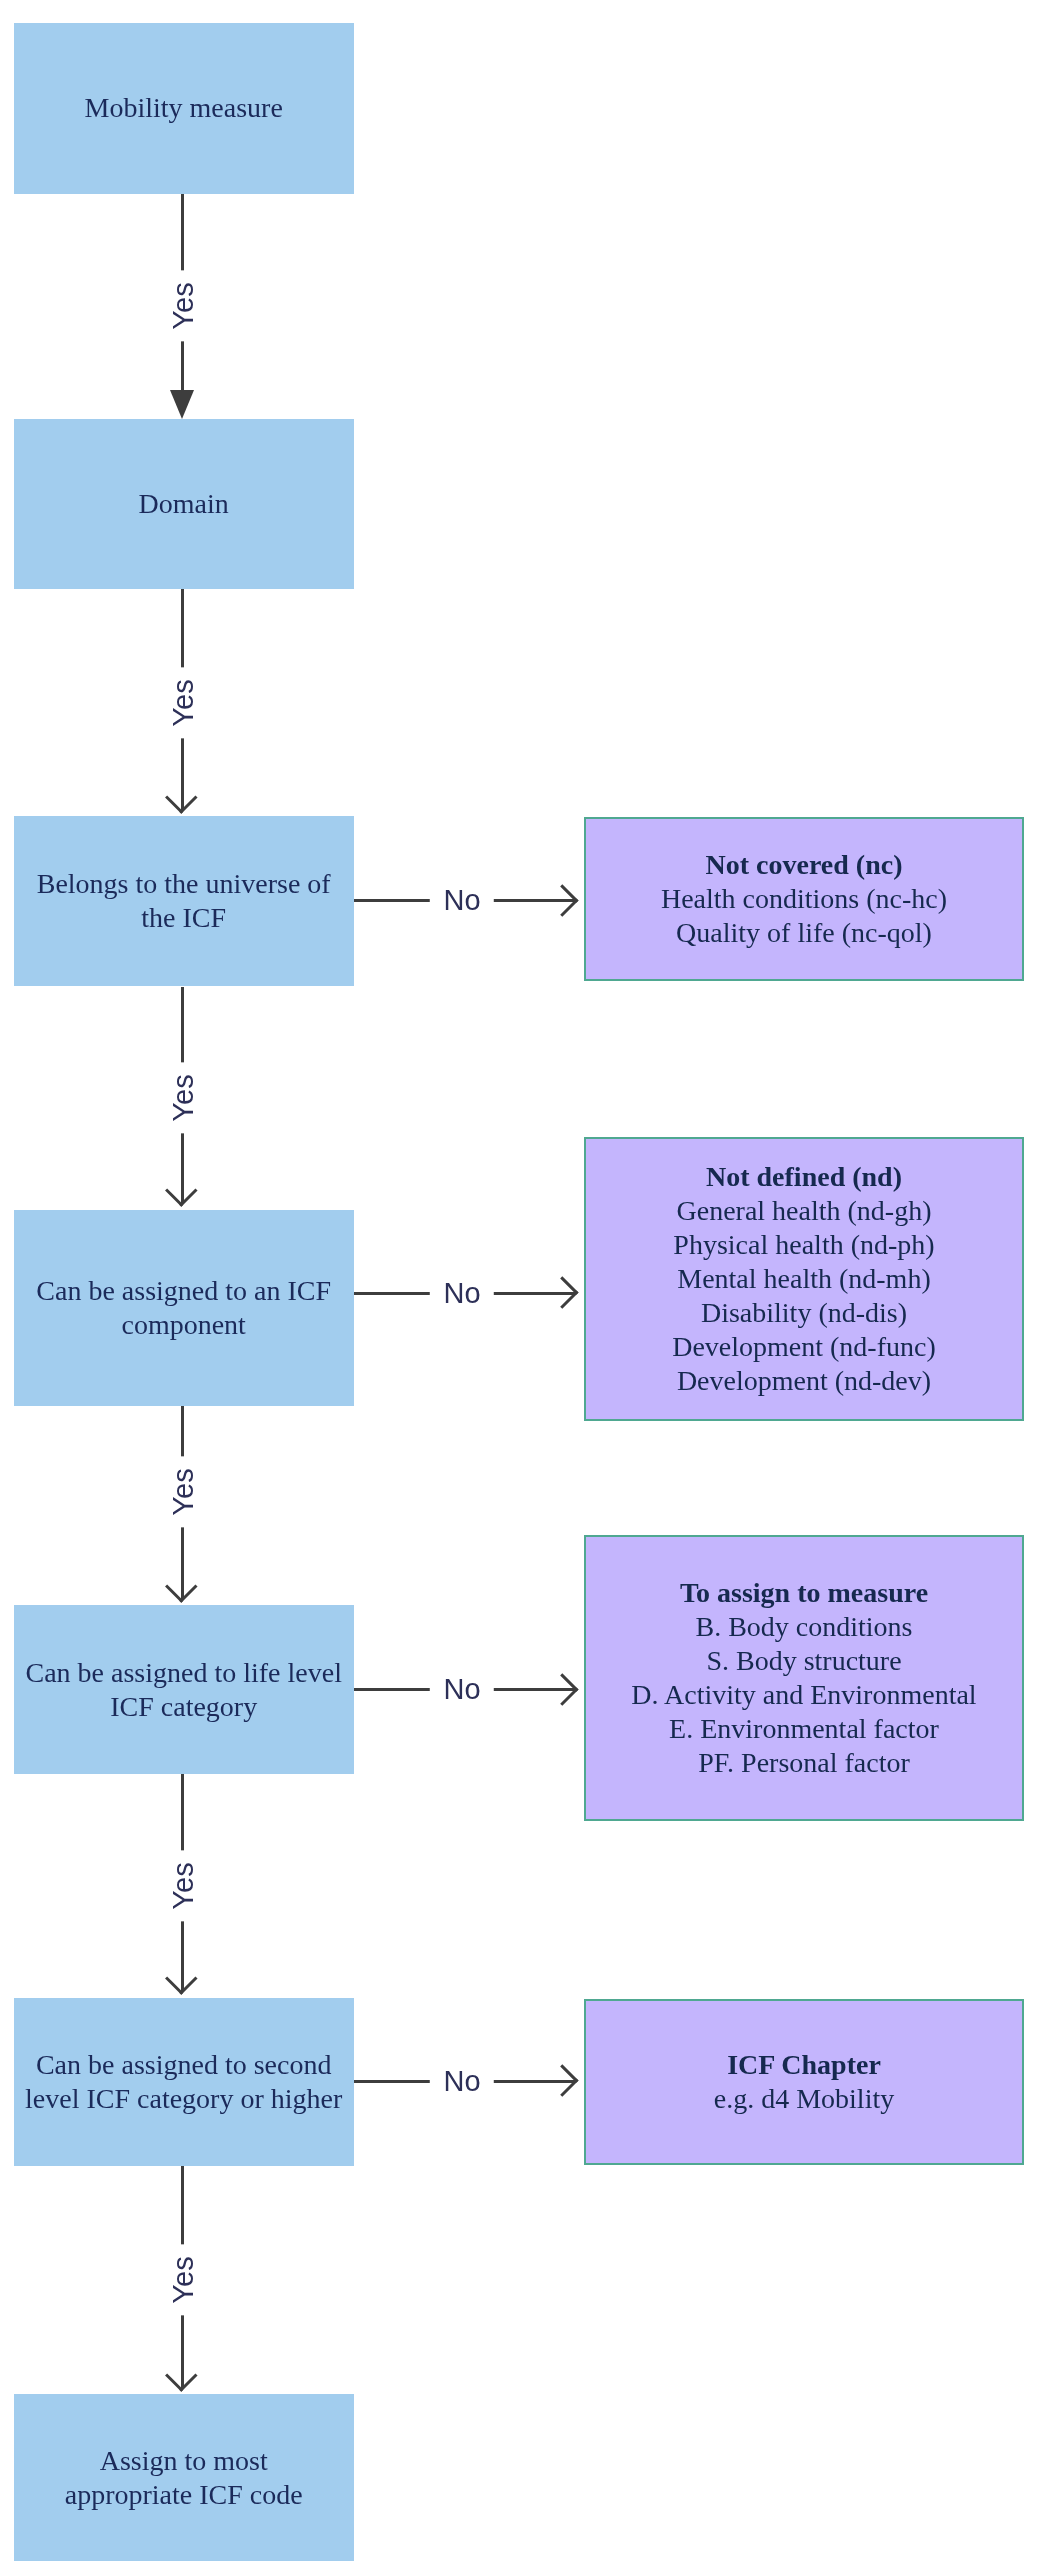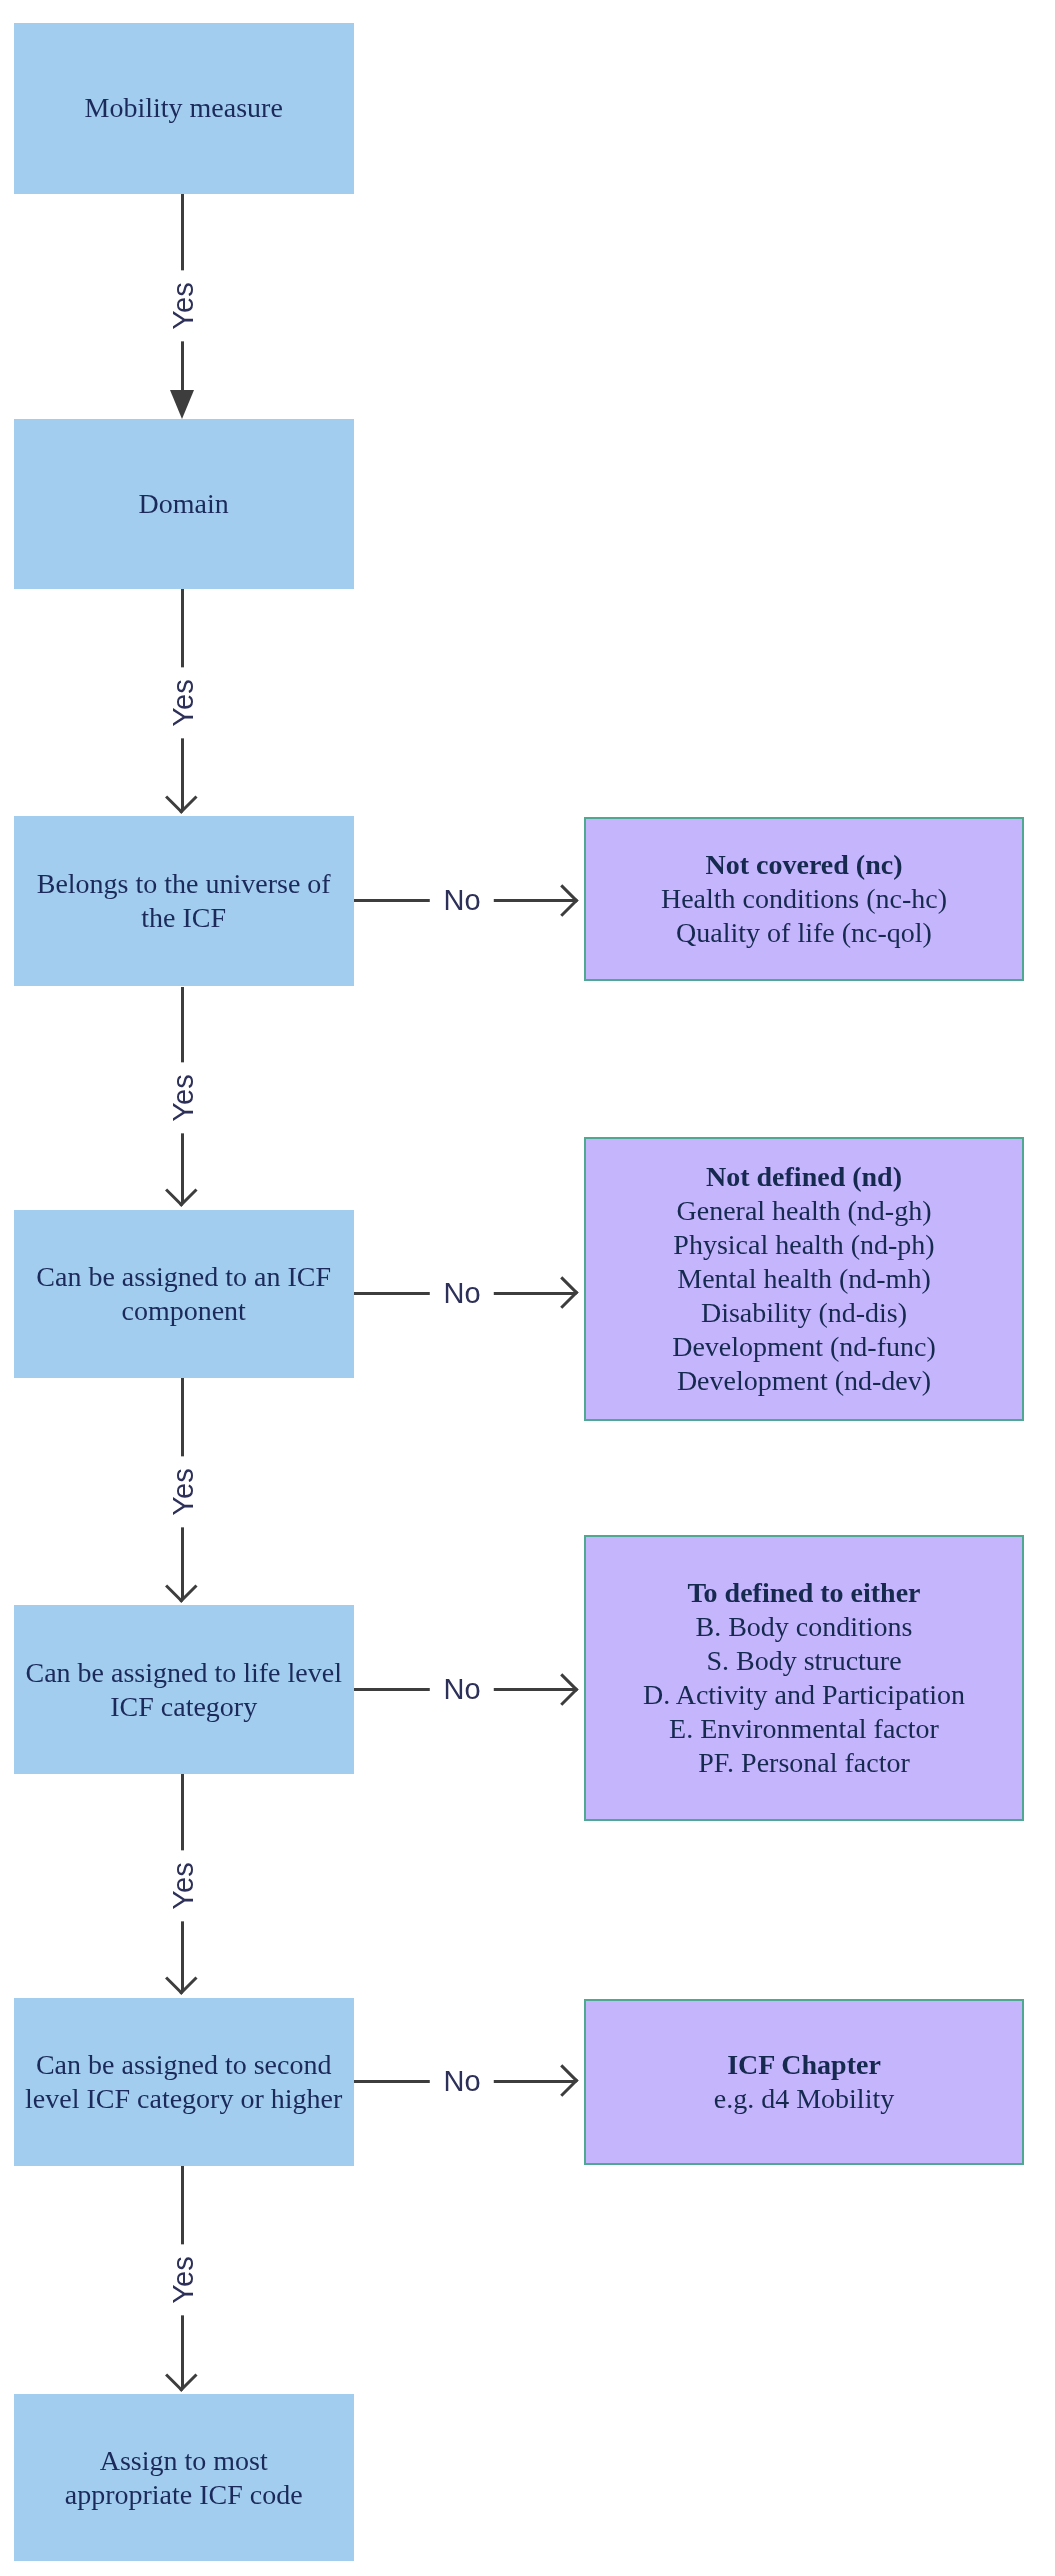--- a/index.html
+++ b/index.html
@@ -142,21 +142,21 @@
 
   <div class="pnode" style="top:22.5px;height:171px">
     <span>Mobility measure</span>
   </div>
   <div class="pnode" style="top:419px;height:170px">
     <span>Domain</span>
   </div>
   <div class="pnode" style="top:816px;height:170px">
     <span>Belongs to the universe of the ICF</span>
   </div>
-  <div class="pnode" style="top:1210px;height:168px">
+  <div class="pnode" style="top:1210px;height:196px">
     <span>Can be assigned to an ICF component</span>
   </div>
   <div class="pnode" style="top:1605px;height:169px">
     <span>Can be assigned to life level ICF category</span>
   </div>
   <div class="pnode" style="top:1998px;height:168px">
     <span>Can be assigned to second level ICF category or higher</span>
   </div>
   <div class="pnode narrow" style="top:2394px;height:167px">
     <span>Assign to most appropriate ICF code</span>
@@ -172,24 +172,24 @@
     <div class="otitle">Not defined (nd)</div>
     <div class="oline">General health (nd-gh)</div>
     <div class="oline">Physical health (nd-ph)</div>
     <div class="oline">Mental health (nd-mh)</div>
     <div class="oline">Disability (nd-dis)</div>
     <div class="oline">Development (nd-func)</div>
     <div class="oline">Development (nd-dev)</div>
   </div>
 
   <div class="onode" style="top:1535px;height:286px">
-    <div class="otitle">To defined to either</div>
+    <div class="otitle">To assign to measure</div>
     <div class="oline">B. Body conditions</div>
     <div class="oline">S. Body structure</div>
-    <div class="oline">D. Activity and Participation</div>
+    <div class="oline">D. Activity and Environmental</div>
     <div class="oline">E. Environmental factor</div>
     <div class="oline">PF. Personal factor</div>
   </div>
 
   <div class="onode" style="top:1999px;height:166px">
     <div class="otitle">ICF Chapter</div>
     <div class="oline">e.g. d4 Mobility</div>
   </div>
 
 </div>

